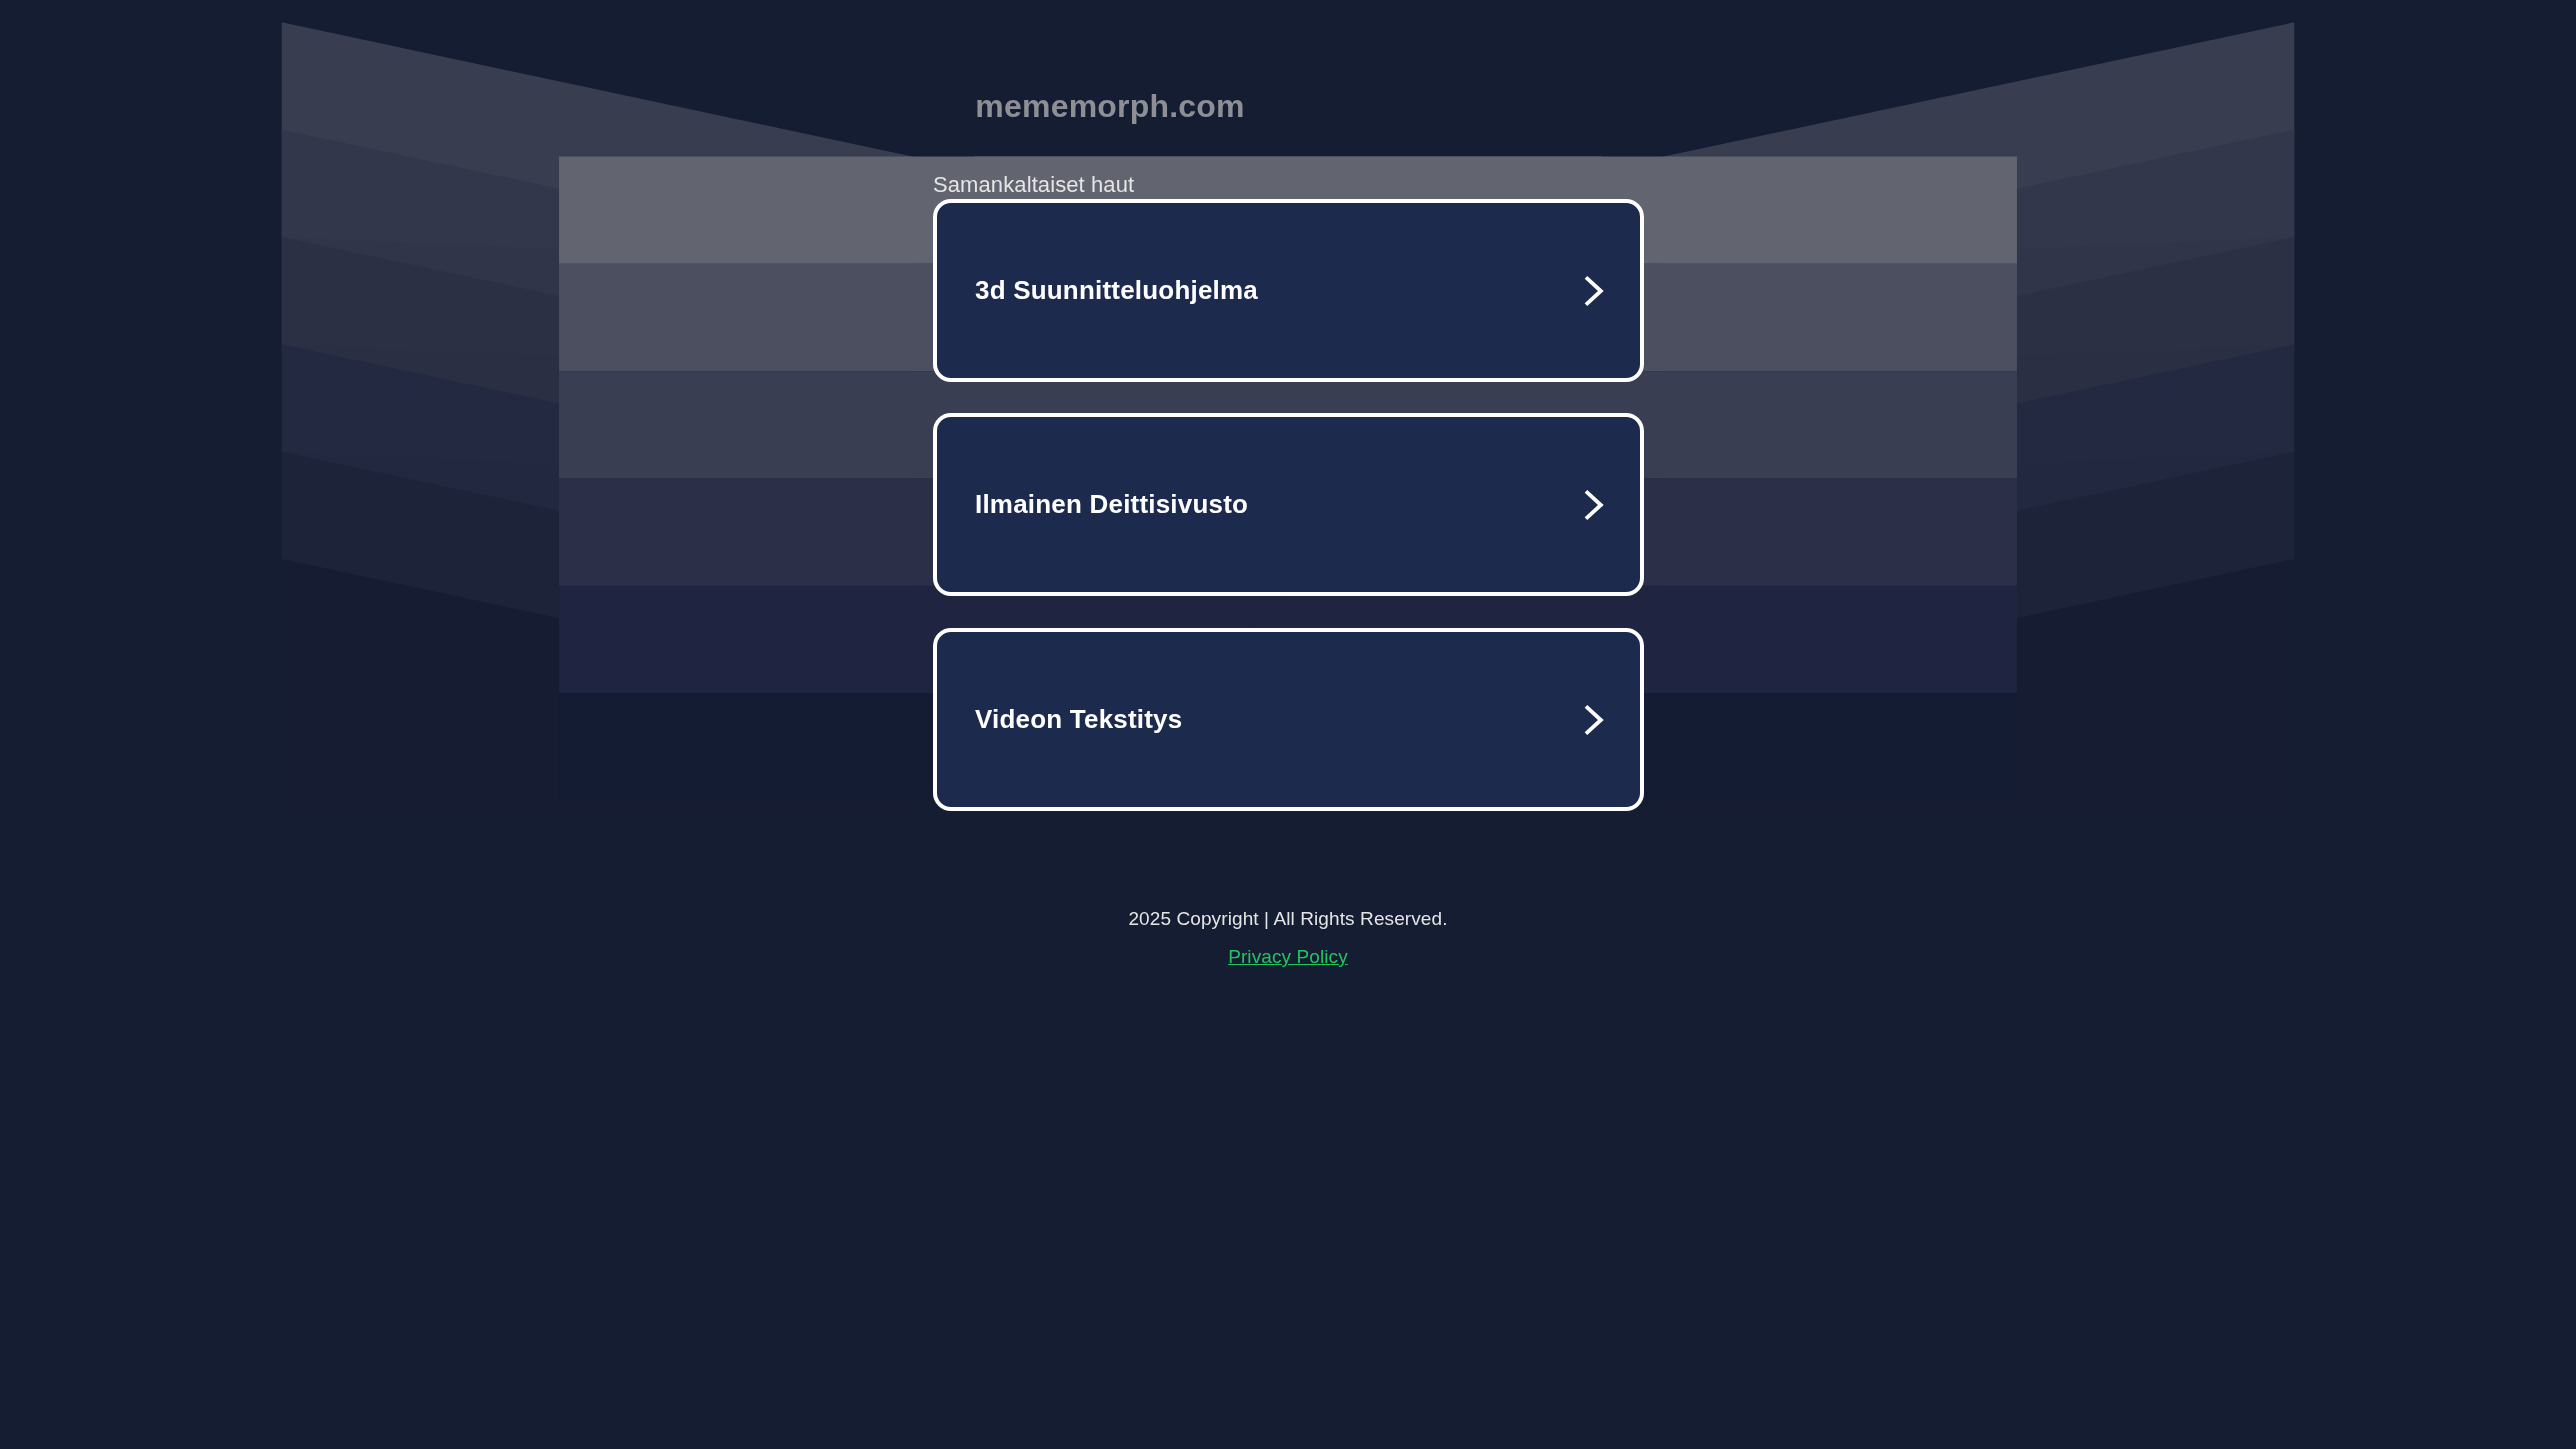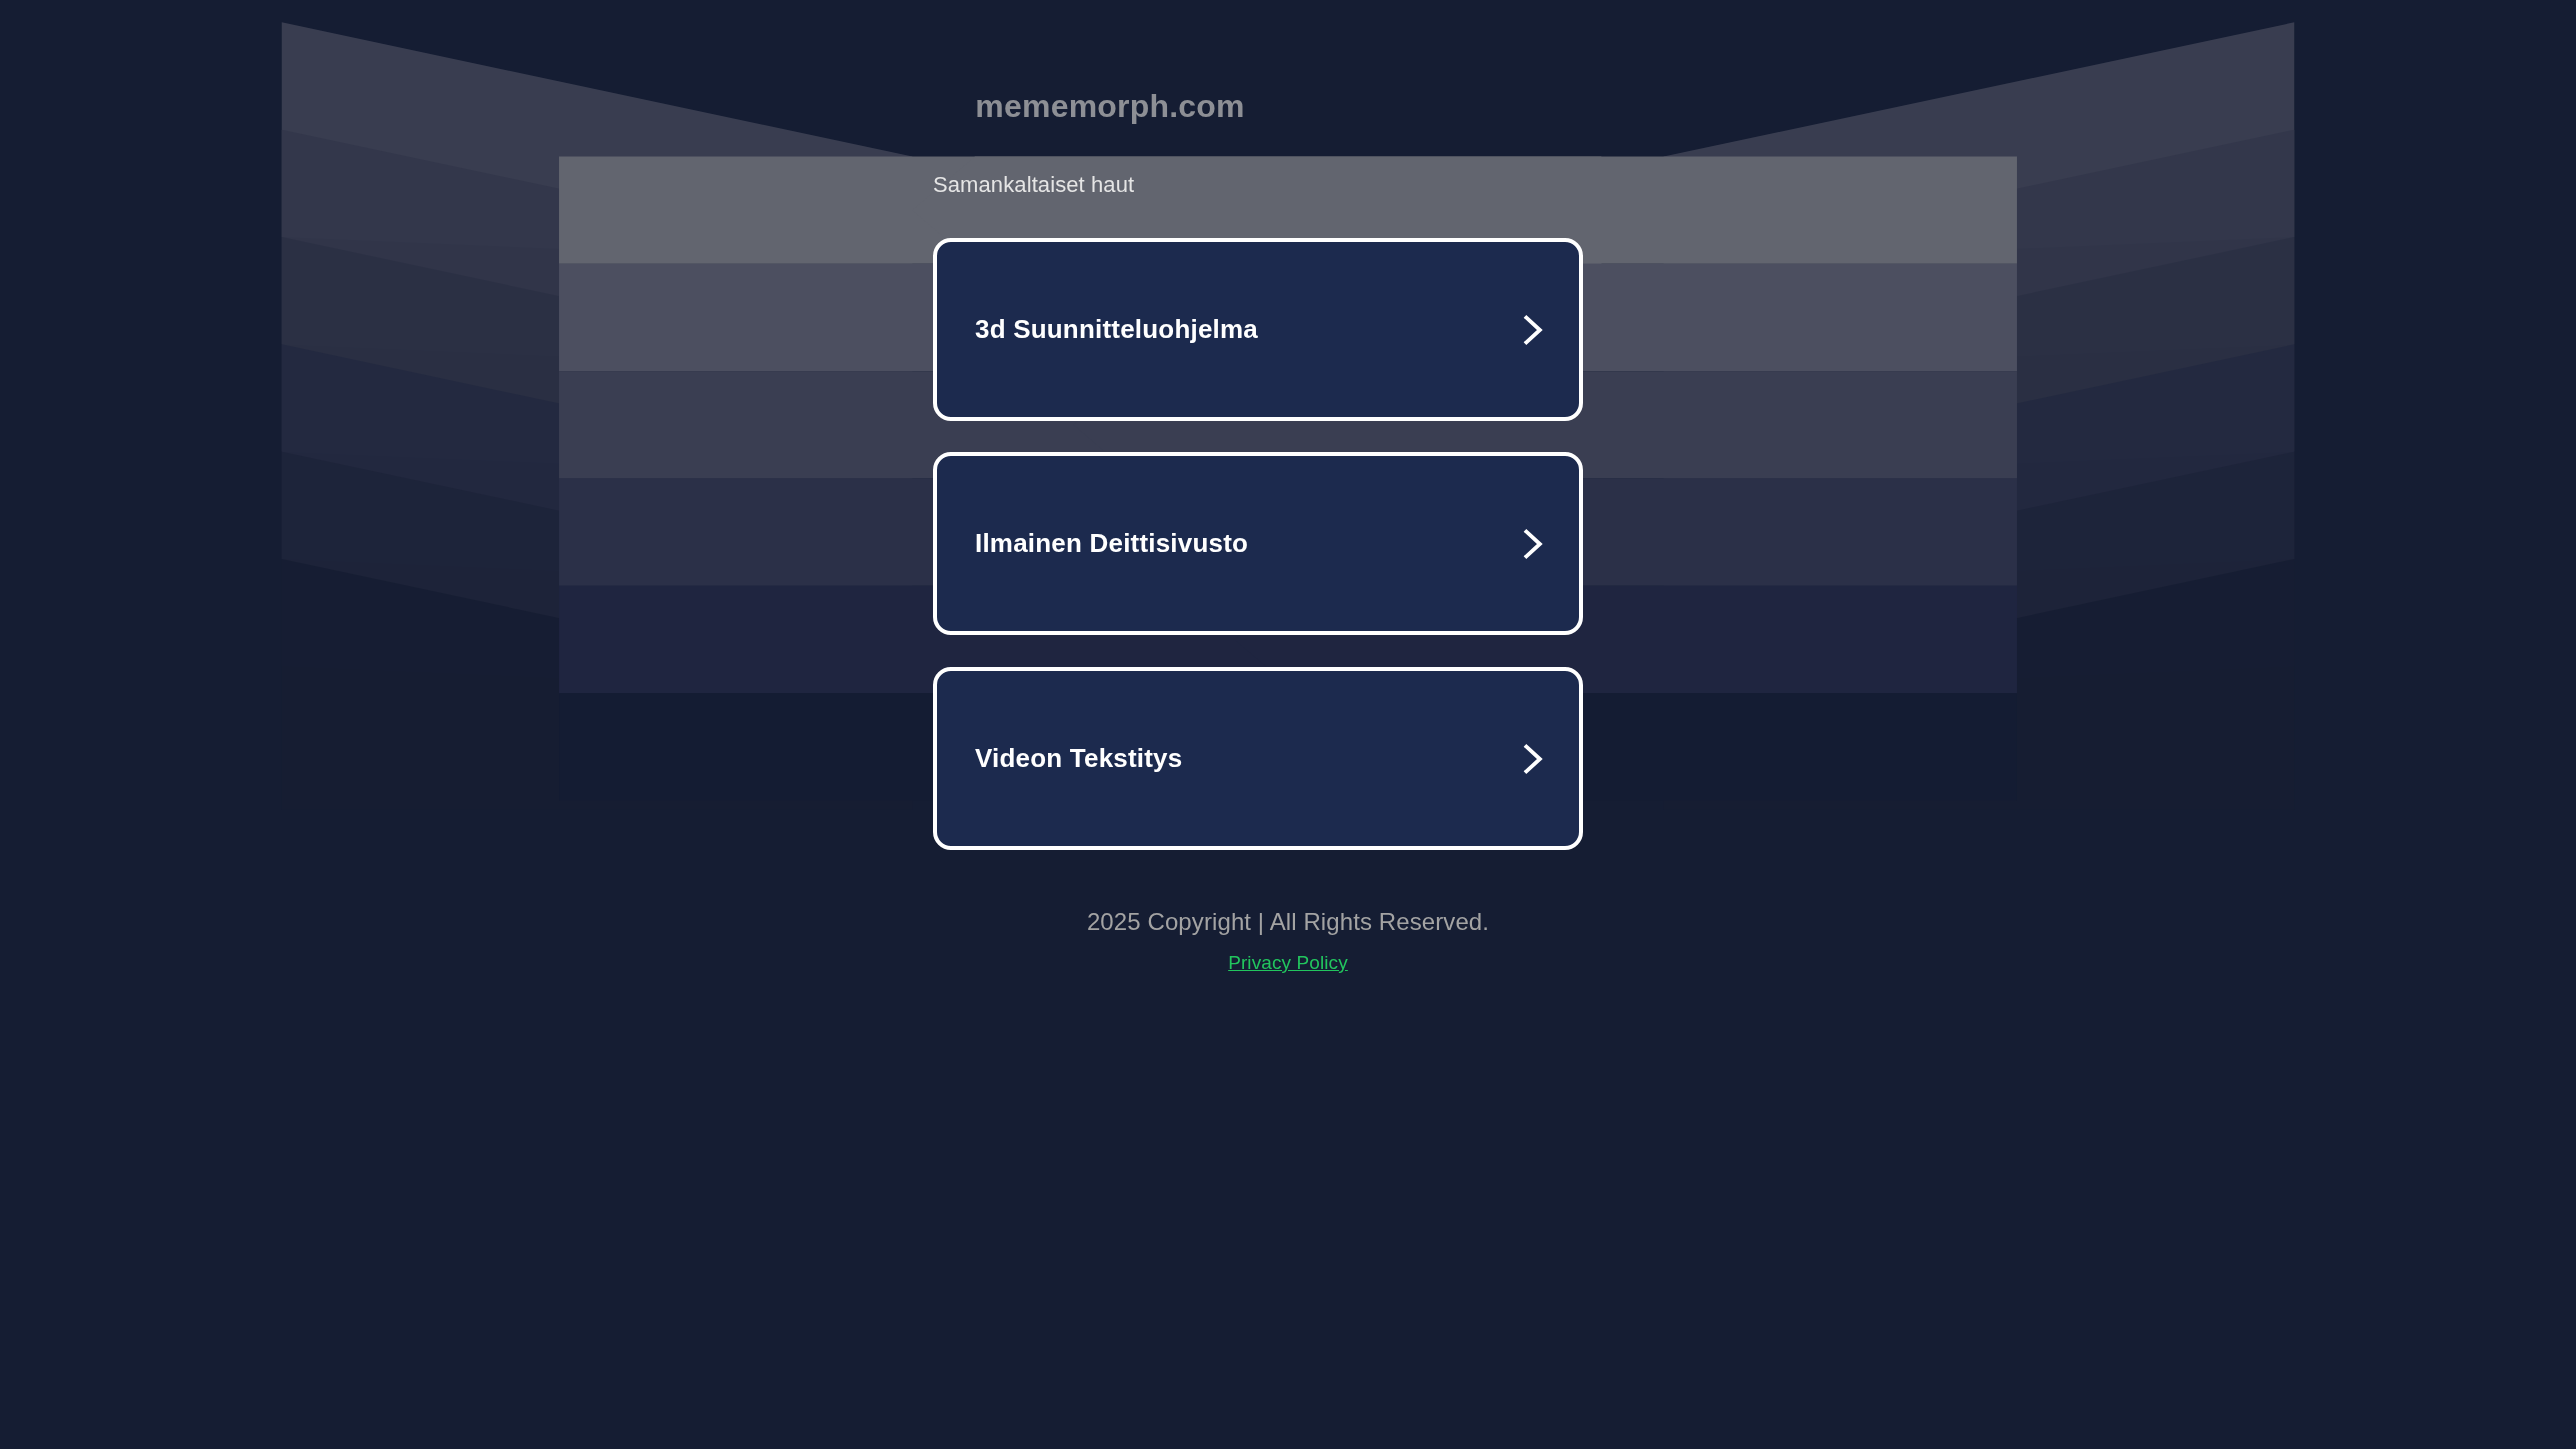--- a/index.html
+++ b/index.html
@@ -56,31 +56,30 @@
     left: 933px;
     font-size: 22px;
     font-weight: normal;
     color: #e5e5e5;
     letter-spacing: 0.1px;
   }
 
   .card {
     position: absolute;
     left: 933px;
-    width: 650px;
+    width: 711px;
     height: 183px;
     background: #1c2a4e;
     border: 4.5px solid #ffffff;
     border-radius: 18px;
     display: flex;
     align-items: center;
     justify-content: space-between;
     padding: 0 32px 0 38px;
     cursor: pointer;
-    margin-top: 39px;
   }
 
   #card-0 { top: 199px; }
   #card-1 { top: 413px; text-align: center; }
   #card-2 { top: 628px; gap: 16px; }
 
   .card-label {
     font-size: 26px;
     font-weight: bold;
     color: #ffffff;
@@ -99,22 +98,22 @@
   
   #footer {
     position: absolute;
     top: 908px;
     left: 0;
     width: 2576px;
     text-align: center;
   }
 
   #copyright {
-    font-size: 24px;
-    color: #a3a3a3;
+    font-size: 19px;
+    color: #e5e5e5;
     letter-spacing: 0.1px;
   }
 
   #privacy-policy {
     display: inline-block;
     margin-top: 16px;
     font-size: 19px;
     color: #22c55e;
     text-decoration: underline;
     letter-spacing: 0.1px;

